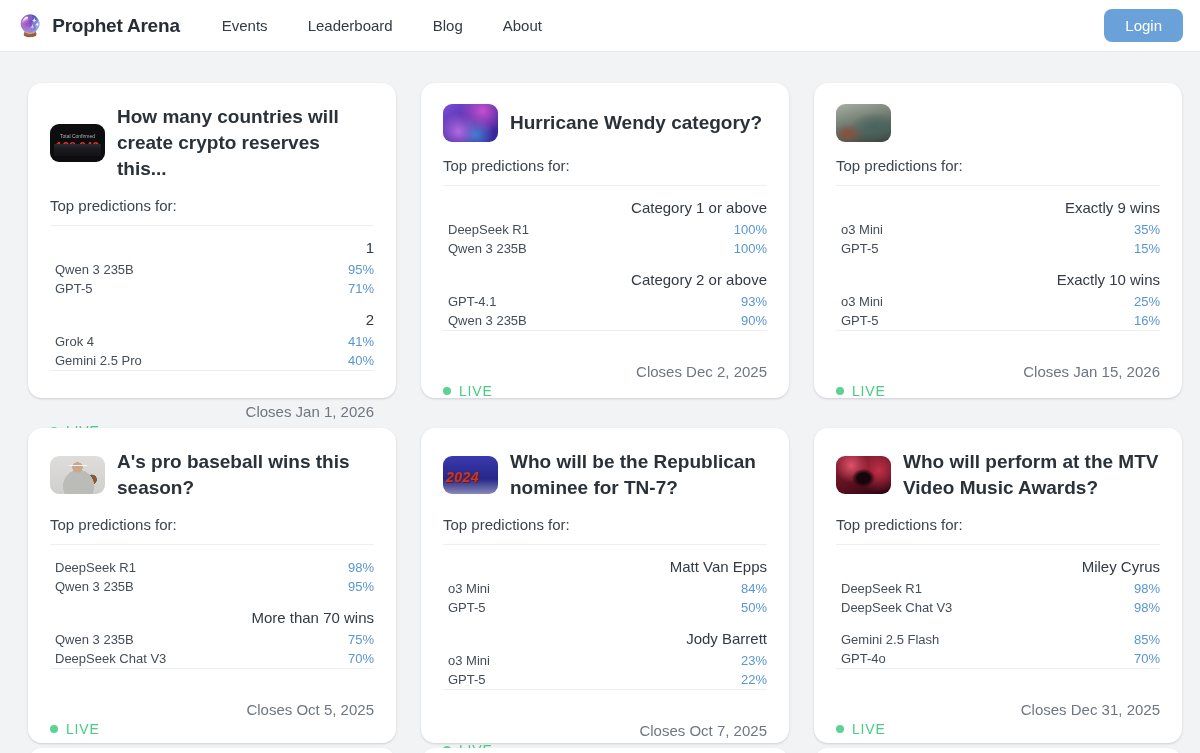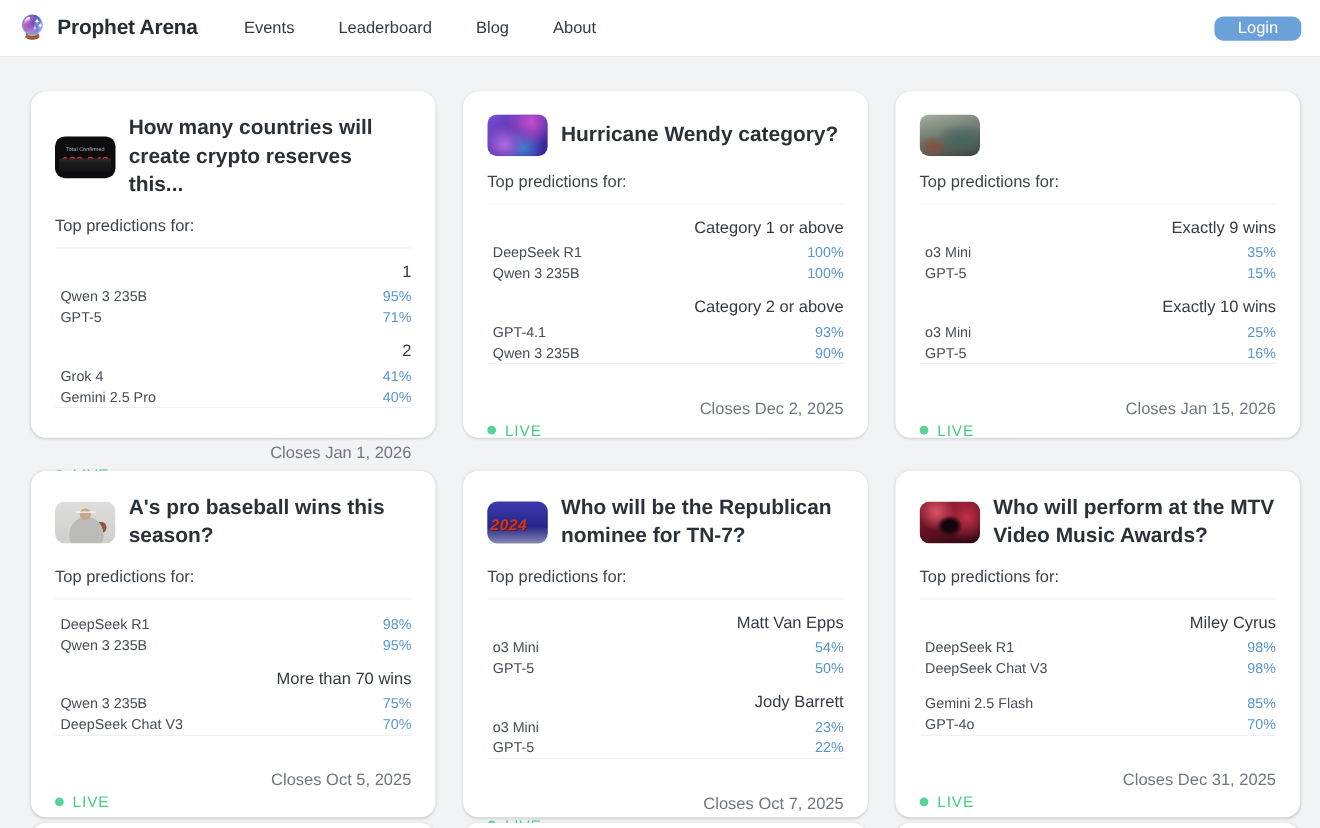--- a/index.html
+++ b/index.html
@@ -7,21 +7,21 @@
   body { background:#f2f3f5; font-family:"Liberation Sans", sans-serif; }
 
   
   .header { height:52px; background:#ffffff; border-bottom:1px solid #e7e9ec;
             display:flex; align-items:center; padding:0 17px; }
   .logo { font-size:21px; margin-right:9px; line-height:1; }
   .brand { font-size:19px; font-weight:700; color:#272d35; letter-spacing:-0.2px; }
   .nav { display:flex; gap:40px; margin-left:42px; }
   .nav-link { font-size:15px; color:#333a43; text-decoration:none; cursor:pointer; }
   .login-btn { margin-left:auto; background:#6ba1d9; color:#ffffff; border:none;
-               border-radius:8px; height:22px; padding:0 21px; font-size:15px;
+               border-radius:8px; height:33px; padding:0 21px; font-size:15px;
                font-family:inherit; cursor:pointer; }
 
   
   .main { margin:31px 18px 0 28px; }
   .grid { display:grid; grid-template-columns:repeat(3,1fr); column-gap:25px; row-gap:30px; }
   .card { background:#ffffff; border-radius:14px;
           box-shadow:0 1px 2px rgba(16,24,40,.06), 0 1px 3px rgba(16,24,40,.10); }
   .event-card { height:315px; padding:21px 22px 15px; display:flex; flex-direction:column; cursor:pointer; }
 
   .card-head { display:flex; align-items:center; gap:12px; }
@@ -269,21 +269,21 @@
           </div>
       <h2 class="card-title">Who will be the Republican nominee for TN-7?</h2>
     </div>
     <div class="predictions-label">Top predictions for:</div>
     <hr class="sep">
     <div class="outcomes">
           <div class="outcome">
             <div class="outcome-name">Matt Van Epps</div>
             <div class="pred-row">
               <span class="pred-model">o3 Mini</span>
-              <span class="pred-value">54%</span>
+              <span class="pred-value">84%</span>
             </div>
             <div class="pred-row">
               <span class="pred-model">GPT-5</span>
               <span class="pred-value">50%</span>
             </div>
           </div>
           <div class="outcome">
             <div class="outcome-name">Jody Barrett</div>
             <div class="pred-row">
               <span class="pred-model">o3 Mini</span>

